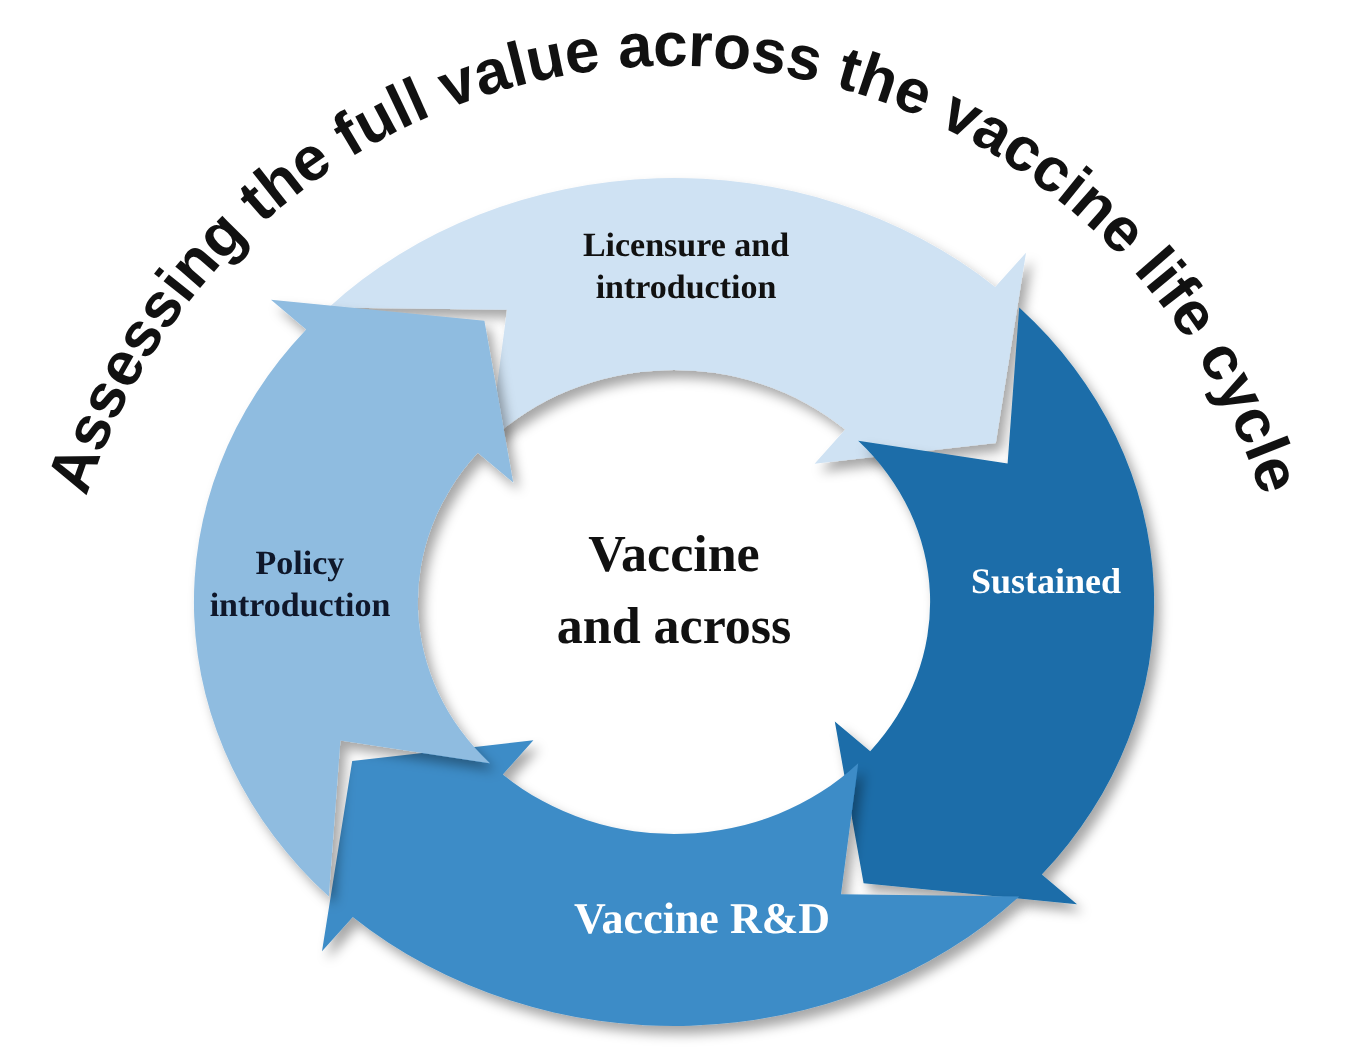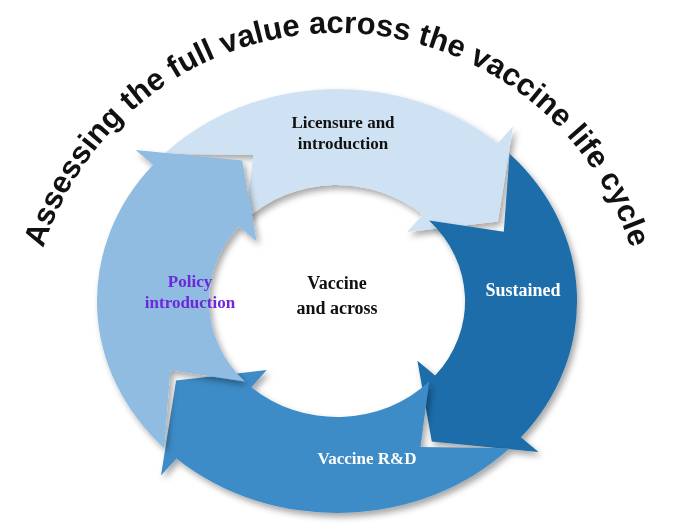--- a/index.html
+++ b/index.html
@@ -24,23 +24,23 @@
     position: absolute;
     transform: translate(-50%, -50%);
     text-align: center;
     font-weight: bold;
     line-height: 1.25;
     white-space: nowrap;
     font-family: Liberation Serif, serif;
   }
   #label-licensure { left: 343px; top: 133px; font-size: 17px; }
   #label-sustained { left: 523px; top: 291px; font-size: 18px; line-height: 1.3; }
-  #label-rnd       { left: 367px; top: 459px; font-size: 17px; }
+  #label-rnd       { left: 351px; top: 459px; font-size: 22px; }
   #label-policy    { left: 150px; top: 292px; font-size: 17px; }
-  #label-center    { left: 337px; top: 296px; font-size: 18px; line-height: 1.4; }
+  #label-center    { left: 337px; top: 296px; font-size: 26px; line-height: 1.4; }
   #title-text {
     font-family: "Liberation Sans", sans-serif;
     font-weight: bold;
     font-size: 31px;
   }
 </style>
 </head>
 <body>
 
 <div id="canvas" style="background: rgb(255, 255, 255);">
@@ -69,21 +69,21 @@
   </div>
 
   <div class="label" id="label-sustained" style="color: rgb(255, 255, 255);">
     <div>Sustained</div>
   </div>
 
   <div class="label" id="label-rnd" style="color: rgb(255, 255, 255);">
     <div>Vaccine R&amp;D</div>
   </div>
 
-  <div class="label" id="label-policy" style="color: #6d28d9; margin-left: 40px;">
+  <div class="label" id="label-policy" style="color: #0f172a;">
     <div>Policy</div>
     <div>introduction</div>
   </div>
 
   <div class="label" id="label-center" style="color: rgb(17, 17, 17);">
     <div>Vaccine</div>
     <div>and across</div>
   </div>
 
 </div>

